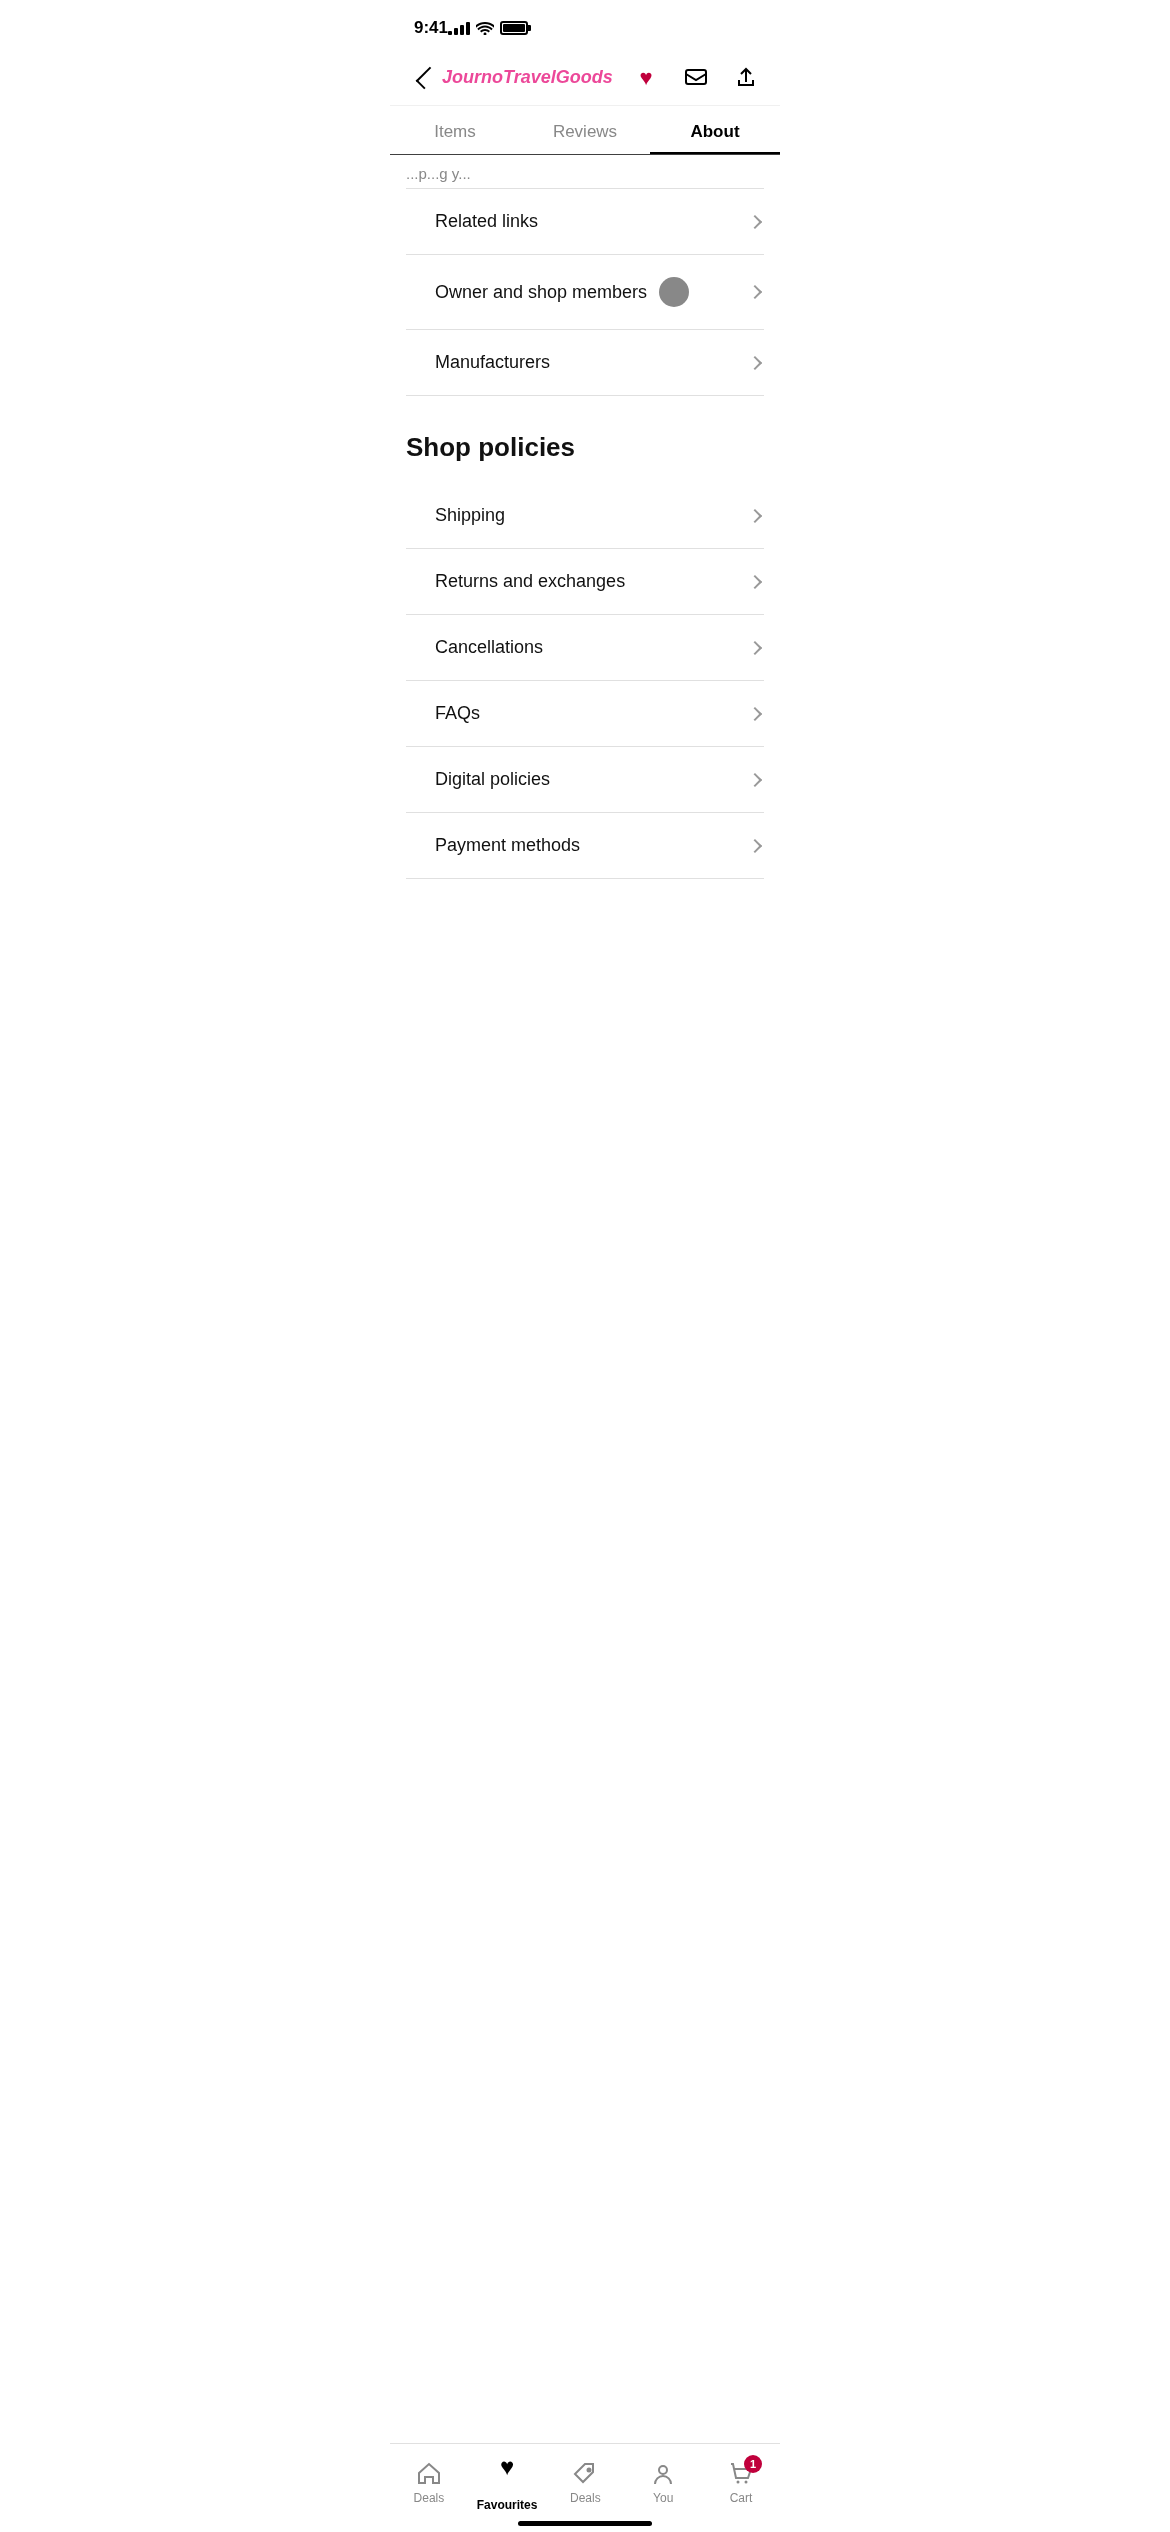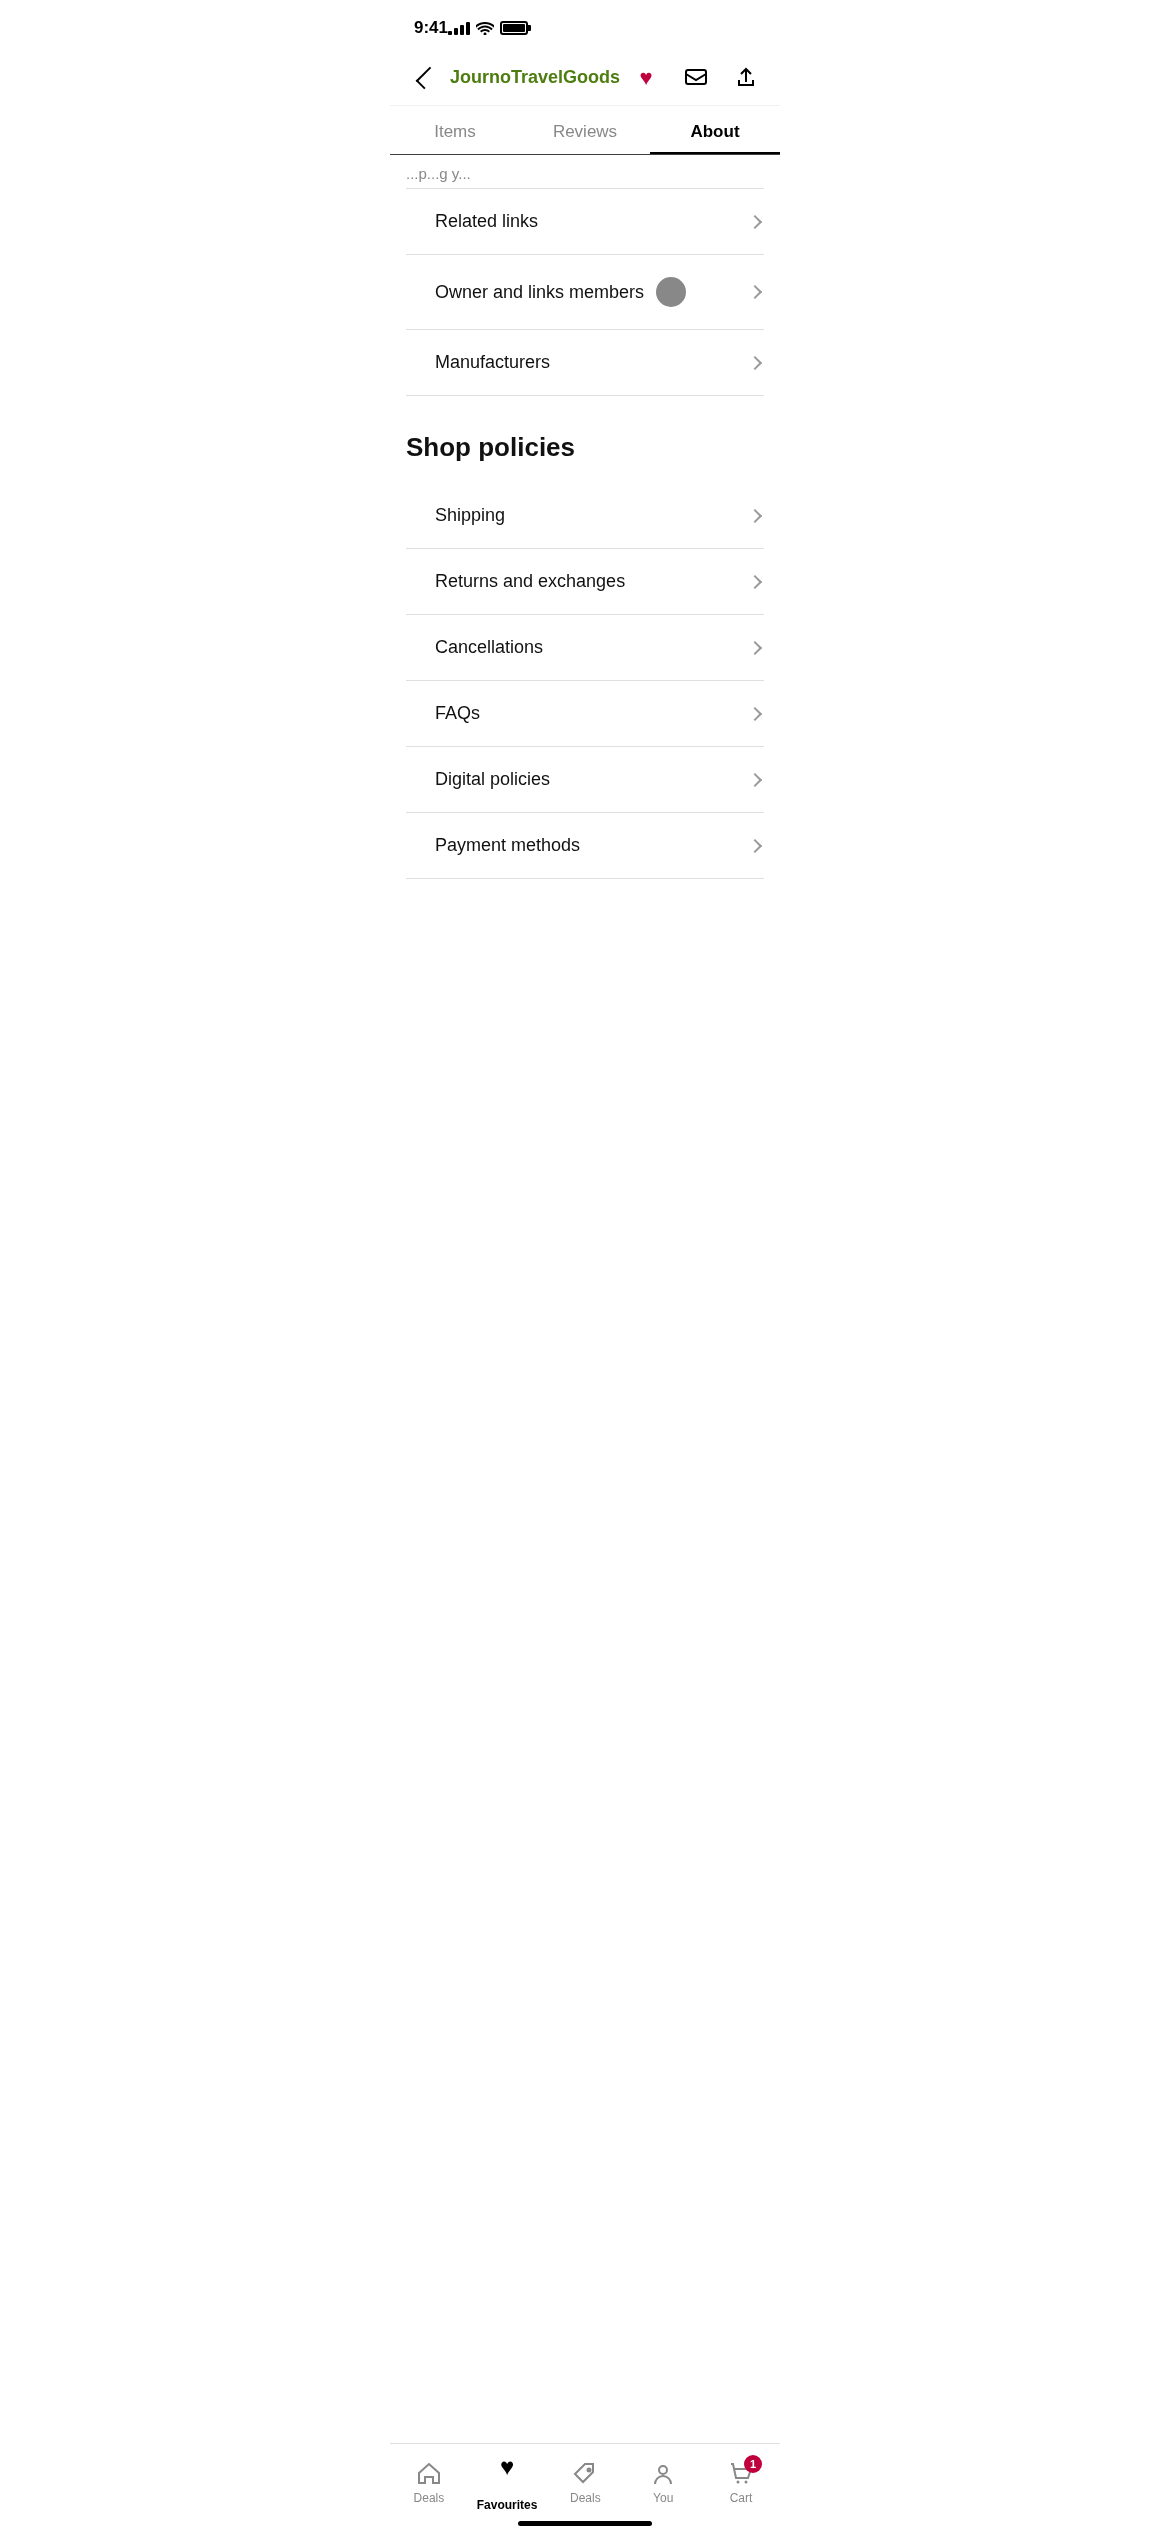--- a/index.html
+++ b/index.html
@@ -107,23 +107,23 @@
       height: 20px;
       border-left: 2.5px solid #000;
       border-bottom: 2.5px solid #000;
       transform: rotate(45deg);
       margin-left: 6px;
     }
 
     .nav-title {
       font-size: 18px;
       font-weight: 700;
-      color: #4d7c0f;
+      color: #ec4899;
       flex: 1;
-      text-align: center;
+      font-style: italic;
     }
 
     .nav-actions {
       display: flex;
       align-items: center;
       gap: 14px;
     }
 
     .nav-action-btn {
       width: 36px;
@@ -396,21 +396,21 @@
     <div class="list-item-content">
       <span class="list-item-label">Related links</span>
     </div>
     <div class="chevron-right"></div>
   </div>
 
   <div class="divider"></div>
 
   <div class="list-item">
     <div class="list-item-content">
-      <span class="list-item-label">Owner and links members</span>
+      <span class="list-item-label">Owner and shop members</span>
       <div class="owner-avatar"></div>
     </div>
     <div class="chevron-right"></div>
   </div>
 
   <div class="divider"></div>
 
   <div class="list-item">
     <div class="list-item-content">
       <span class="list-item-label">Manufacturers</span>

